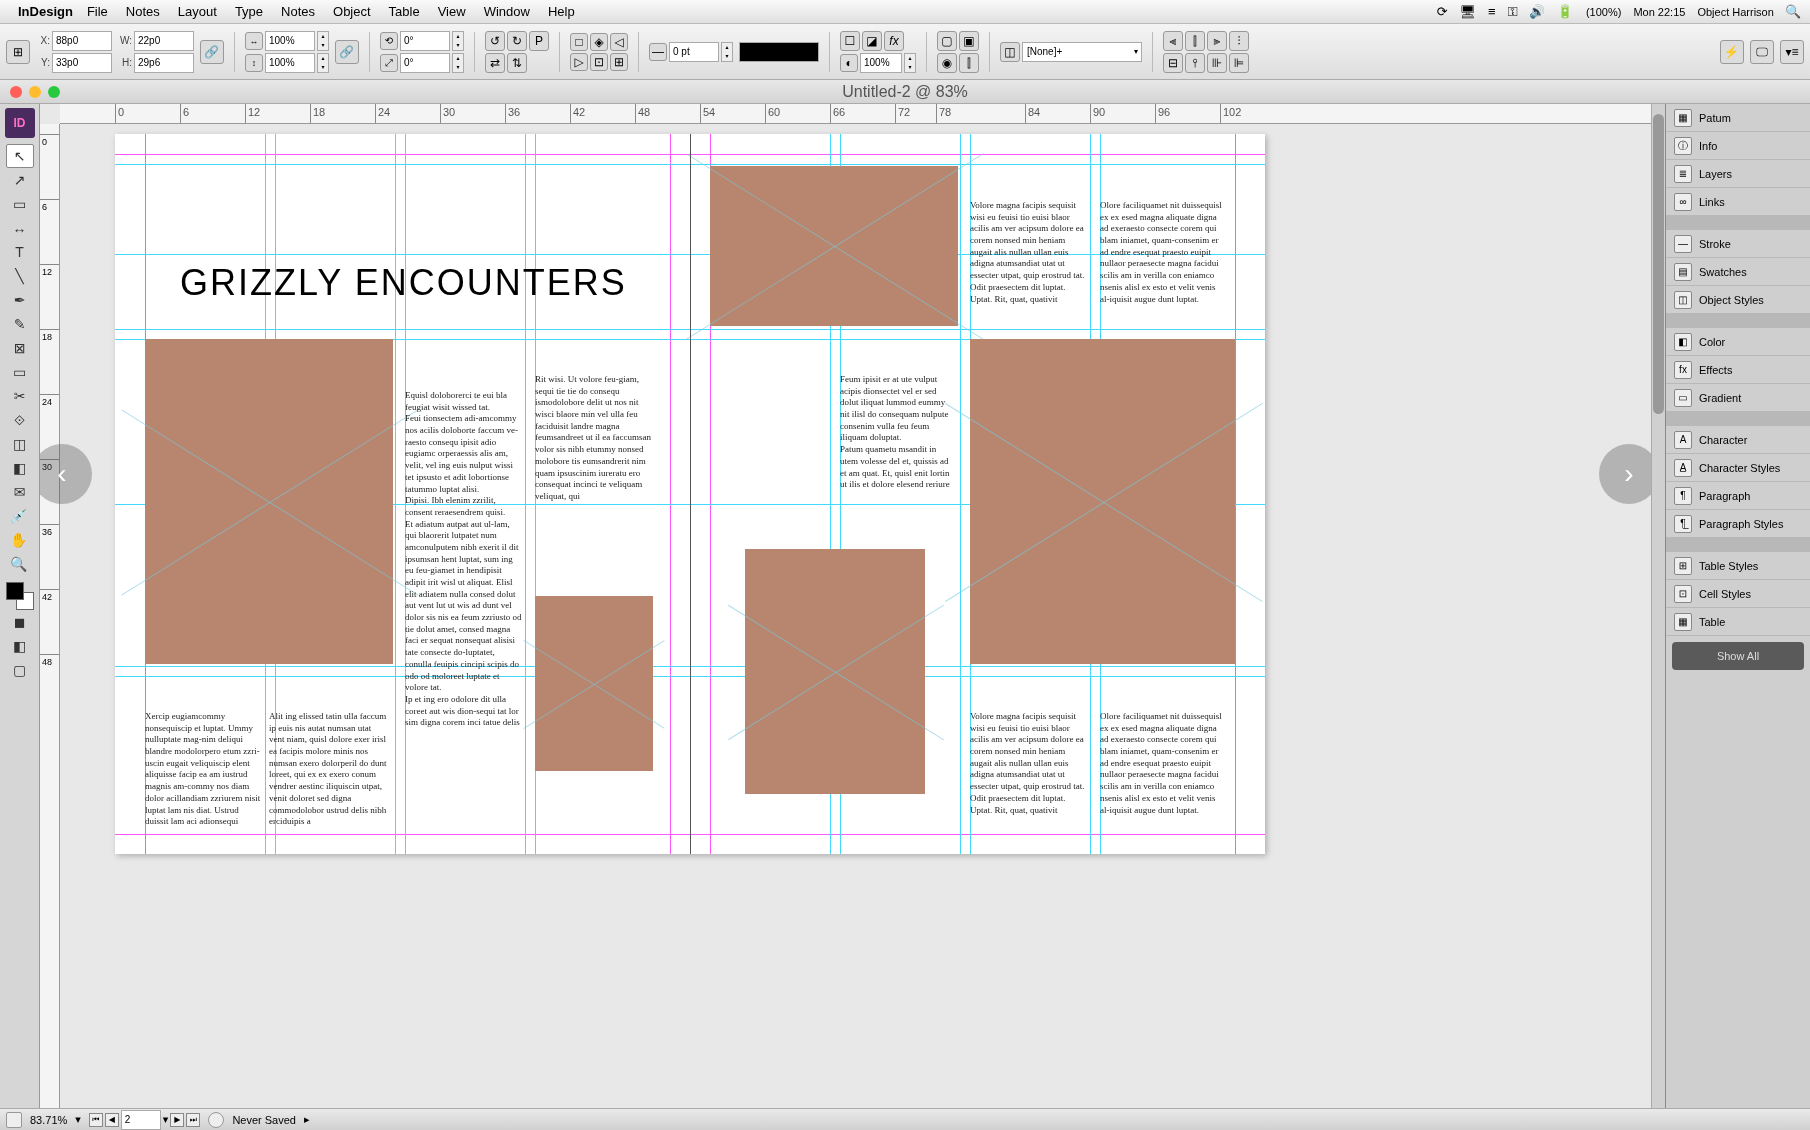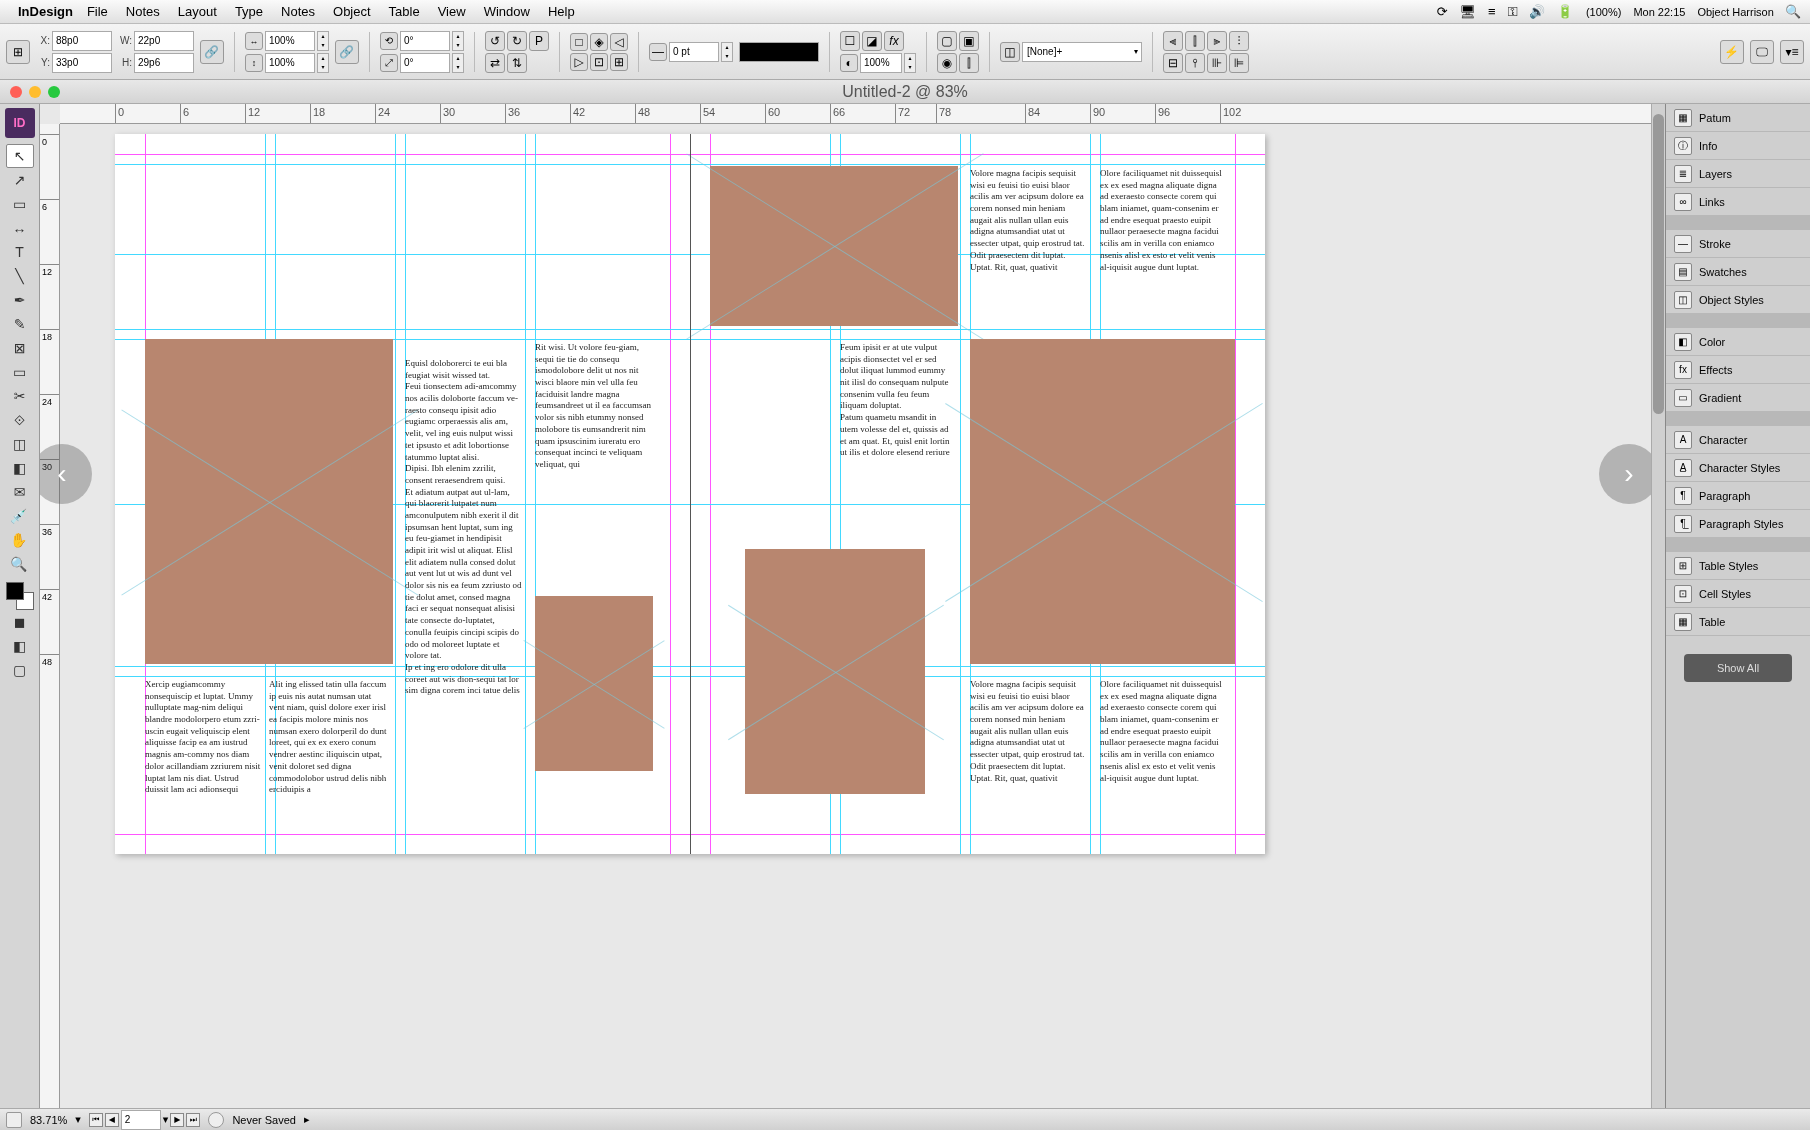--- a/index.html
+++ b/index.html
@@ -64,33 +64,33 @@
 .guide-v{position:absolute;top:0;bottom:0;width:1px;background:#43d9ff;}
 .guide-m{background:#ff55ff;}
 
 
 .frame{position:absolute;background:#b8866f;}
 .frame::before,.frame::after{content:"";position:absolute;background:rgba(120,200,220,.6);height:1px;width:141%;top:50%;left:-20%;}
 .frame::before{transform:rotate(32deg);}
 .frame::after{transform:rotate(-32deg);}
 
 
-.txtcol{position:absolute;font-size:9px;line-height:1.3;color:#222;overflow:hidden;font-family:Georgia,serif;}
+.txtcol{position:absolute;font-size:9px;line-height:1.3;color:#222;overflow:hidden;font-family:Georgia,serif;margin-top:32px;}
 
 .headline{position:absolute;font-family:"Arial Black",sans-serif;font-size:36px;letter-spacing:2px;font-weight:normal;}
 
 
 .navbubble{position:absolute;width:60px;height:60px;border-radius:50%;background:rgba(80,80,80,.35);color:#fff;display:flex;align-items:center;justify-content:center;font-size:28px;z-index:50;}
 
 
 .panels{width:145px;background:#cfcfcf;border-left:1px solid #888;display:flex;flex-direction:column;font-size:11px;}
 .prow{height:28px;display:flex;align-items:center;gap:7px;padding:0 8px;border-bottom:1px solid #b8b8b8;cursor:pointer;}
 .prow .picon{width:18px;height:18px;background:#eee;border:1px solid #888;border-radius:2px;display:flex;align-items:center;justify-content:center;font-size:10px;}
 .pgap{height:14px;background:#b8b8b8;}
-.showall{margin-top:auto;height:28px;background:#5a5a5a;color:#ddd;display:flex;align-items:center;justify-content:center;border-radius:4px;margin:18px;}
+.showall{margin-top:auto;height:28px;background:#5a5a5a;color:#ddd;display:flex;align-items:center;justify-content:center;border-radius:4px;margin:6px;}
 
 
 .vscroll{width:14px;background:#d0d0d0;border-left:1px solid #aaa;position:relative;}
 .vscroll .thumb{position:absolute;left:1px;right:1px;top:10px;height:300px;background:#999;border-radius:6px;}
 
 
 .status{height:22px;background:linear-gradient(#eaeaea,#d0d0d0);border-top:1px solid #aaa;display:flex;align-items:center;padding:0 6px;gap:8px;font-size:10px;}
 .status .sicon{width:16px;height:16px;border:1px solid #999;background:#eee;display:inline-block;border-radius:2px;}
 .status .pagectl{display:flex;align-items:center;gap:2px;}
 .status .pbtn{width:14px;height:14px;border:1px solid #888;background:#eee;font-size:8px;display:flex;align-items:center;justify-content:center;}
@@ -371,20 +371,21 @@
           <div class="guide-v" style="left:985px"></div>
 
         <div class="guide-h" style="top:30px"></div>
         <div class="guide-h" style="top:120px"></div>
         <div class="guide-h" style="top:195px"></div>
         <div class="guide-h" style="top:205px"></div>
         <div class="guide-h" style="top:370px"></div>
         <div class="guide-h" style="top:532px"></div>
         <div class="guide-h" style="top:542px"></div>
 
+        <div class="headline" style="left:65px;top:128px;">GRIZZLY ENCOUNTERS</div>
 
         <div class="frame" style="left:30px;top:205px;width:248px;height:325px;"></div>
         <div class="frame" style="left:420px;top:462px;width:118px;height:175px;"></div>
 
         <div class="frame" style="left:595px;top:32px;width:248px;height:160px;"></div>
         <div class="frame" style="left:630px;top:415px;width:180px;height:245px;"></div>
         <div class="frame" style="left:855px;top:205px;width:265px;height:325px;"></div>
 
         <div class="txtcol" style="left:855px;top:34px;width:115px;height:160px;white-space:pre-wrap">Volore magna facipis sequisit wisi eu feuisi tio euisi blaor acilis am ver acipsum dolore ea corem nonsed min heniam augait alis nullan ullan euis adigna atumsandiat utat ut essecter utpat, quip erostrud tat.
 Odit praesectem dit luptat.

